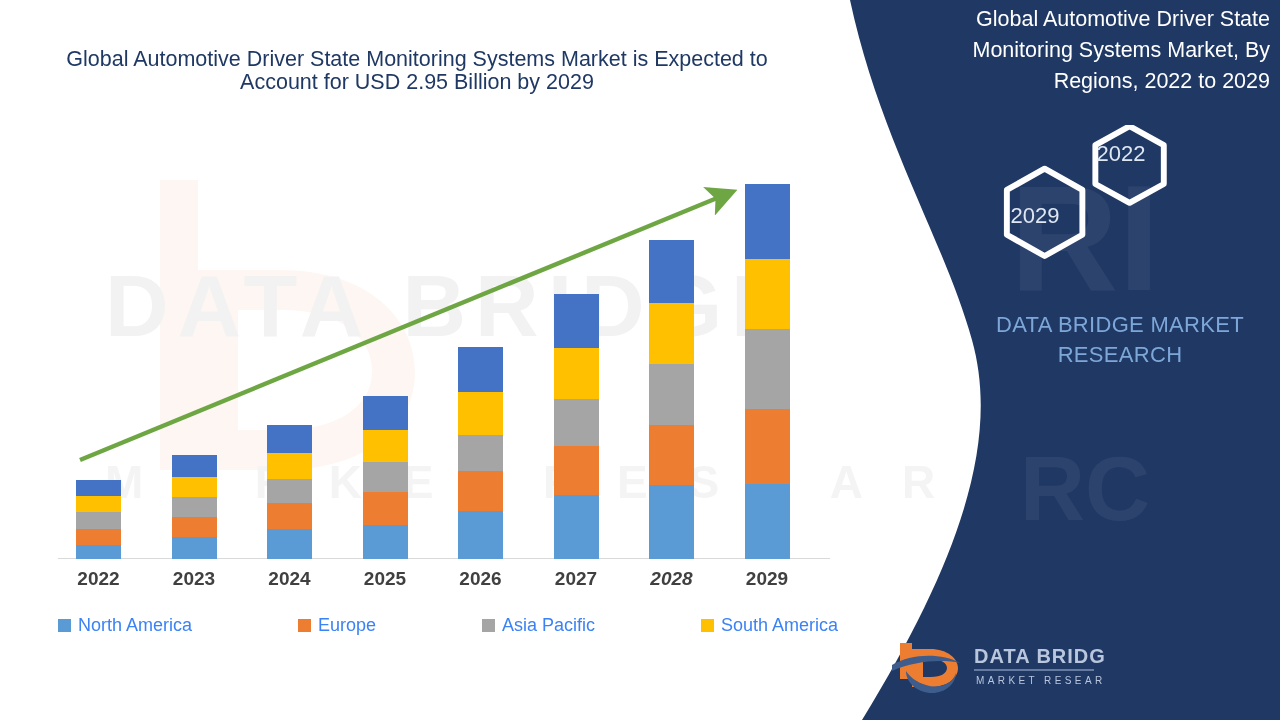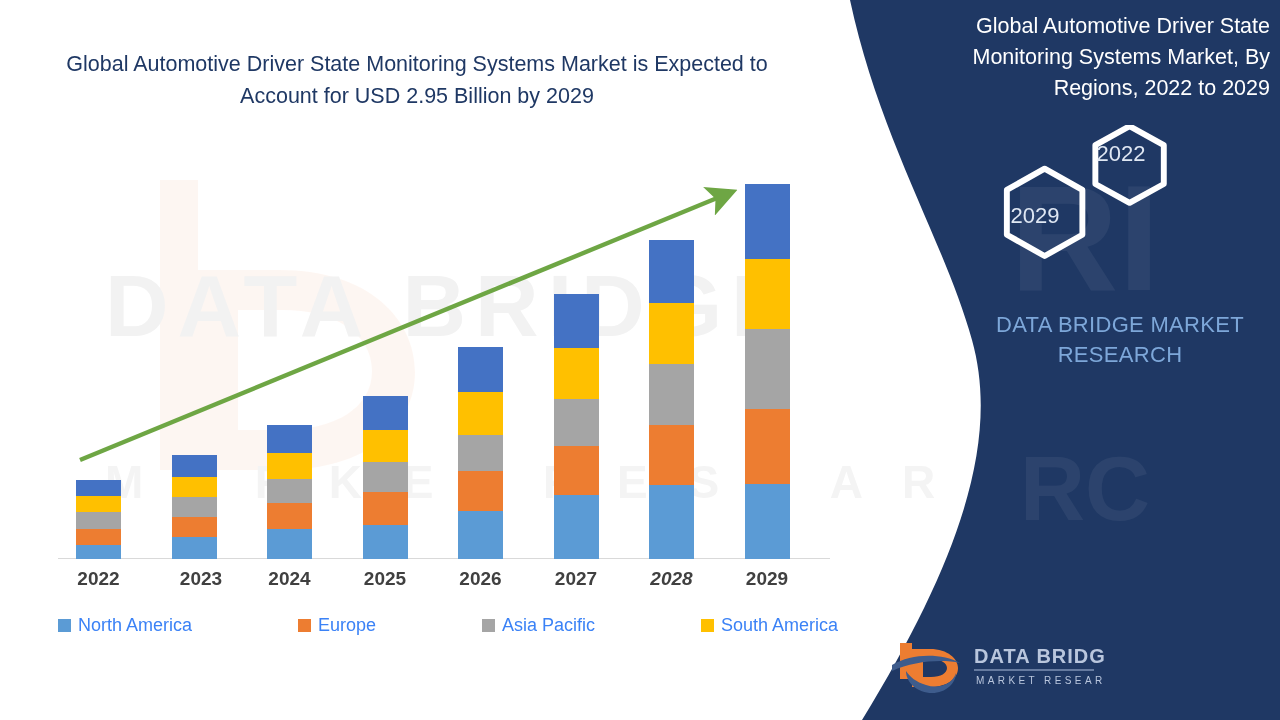--- a/index.html
+++ b/index.html
@@ -12,33 +12,33 @@
            font-size:88px;letter-spacing:9px;font-weight:700;color:#f2f2f2;
            white-space:nowrap;user-select:none;}
   .wm-text2{position:absolute;left:105px;top:455px;width:760px;
            font-size:46px;letter-spacing:14px;font-weight:700;color:#f4f4f4;
            white-space:nowrap;user-select:none;}
   .wm-logo{position:absolute;left:120px;top:150px;width:330px;height:340px;opacity:.5;}
 
   
   .navy{position:absolute;left:0;top:0;width:1280px;height:720px;}
 
-  .r-title{position:absolute;left:905px;top:11px;width:365px;
+  .r-title{position:absolute;left:905px;top:4px;width:365px;
            text-align:right;color:#ffffff;font-size:21.5px;line-height:31px;font-weight:400;}
 
   .hexwrap{position:absolute;left:975px;top:125px;width:210px;height:165px;}
 
   .brand1{position:absolute;left:960px;top:310px;width:320px;text-align:center;
           color:#7da7d9;font-size:22px;line-height:30px;letter-spacing:.3px;}
 
   .dbmr-logo{position:absolute;left:890px;top:635px;width:215px;height:60px;}
 
   
   .title{position:absolute;left:62px;top:48px;width:710px;text-align:center;
-         color:#1f3864;font-size:21.5px;line-height:32px;font-weight:400;}
+         color:#1f3864;font-size:21.5px;line-height:23px;font-weight:400;}
 
   .plot{position:absolute;left:0;top:0;width:860px;height:600px;}
 
   .axis{position:absolute;left:58px;top:558px;width:772px;height:1px;background:#d9d9d9;}
 
   .bar{position:absolute;width:45px;bottom:0;}
   .seg{width:100%;display:block;}
 
   .xlabels{position:absolute;left:0;top:568px;width:860px;height:28px;}
   .xlab{position:absolute;width:90px;text-align:center;font-size:19px;
@@ -184,21 +184,21 @@
         <div class="bar" style="left: 744.5px; top: 0px; height: 559px; display: flex; flex-direction: column; justify-content: flex-end;">
           <div class="seg" style="height: 75px; background: rgb(68, 114, 196);"></div>
           <div class="seg" style="height: 70px; background: rgb(255, 192, 0);"></div>
           <div class="seg" style="height: 80px; background: rgb(165, 165, 165);"></div>
           <div class="seg" style="height: 75px; background: rgb(237, 125, 49);"></div>
           <div class="seg" style="height: 75px; background: rgb(91, 155, 213);"></div>
         </div>
       </div>
     <div class="xlabels" id="xlabels">
         <div class="xlab" style="left: 53.5px;">2022</div>
-        <div class="xlab" style="left: 156px;">2023</div>
+        <div class="xlab" style="left: 149px;">2023</div>
         <div class="xlab" style="left: 244.5px;">2024</div>
         <div class="xlab" style="left: 340px;">2025</div>
         <div class="xlab" style="left: 435.5px;">2026</div>
         <div class="xlab" style="left: 531px;">2027</div>
         <div class="xlab" style="left: 626.5px; font-style: italic;">2028</div>
         <div class="xlab" style="left: 722px;">2029</div>
       </div>
   </div>
 
   <div class="legend" id="legend">

